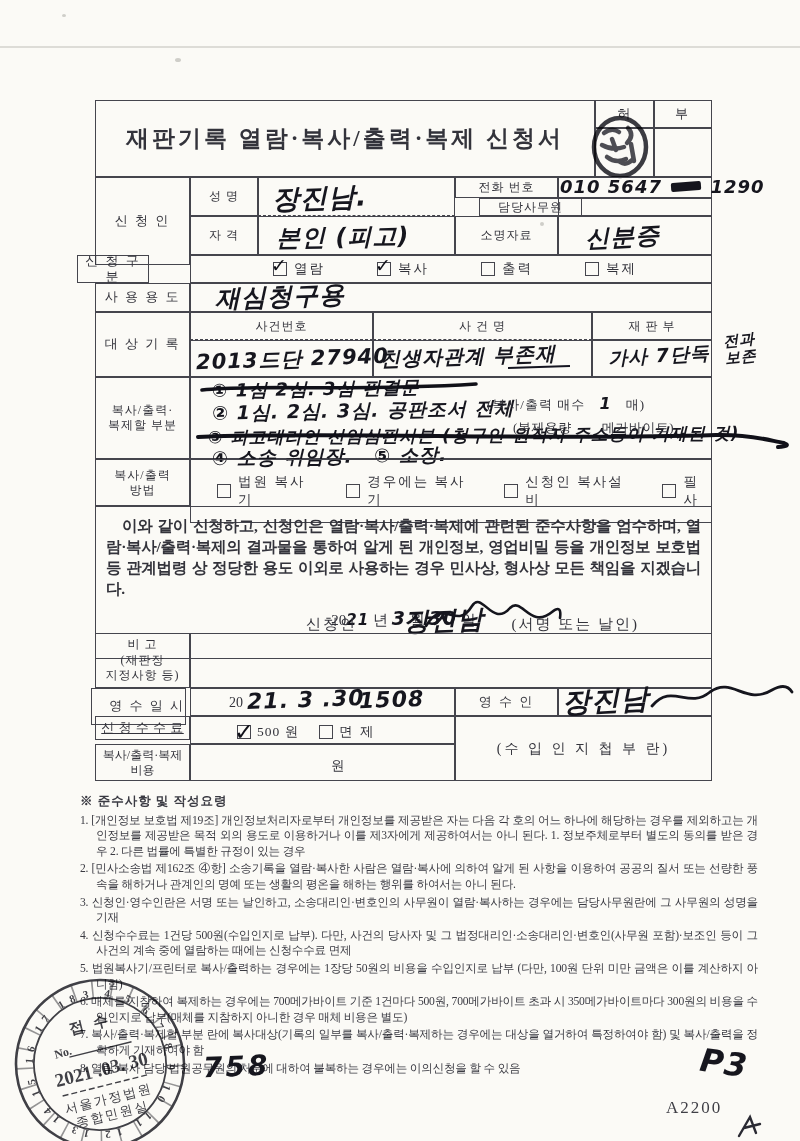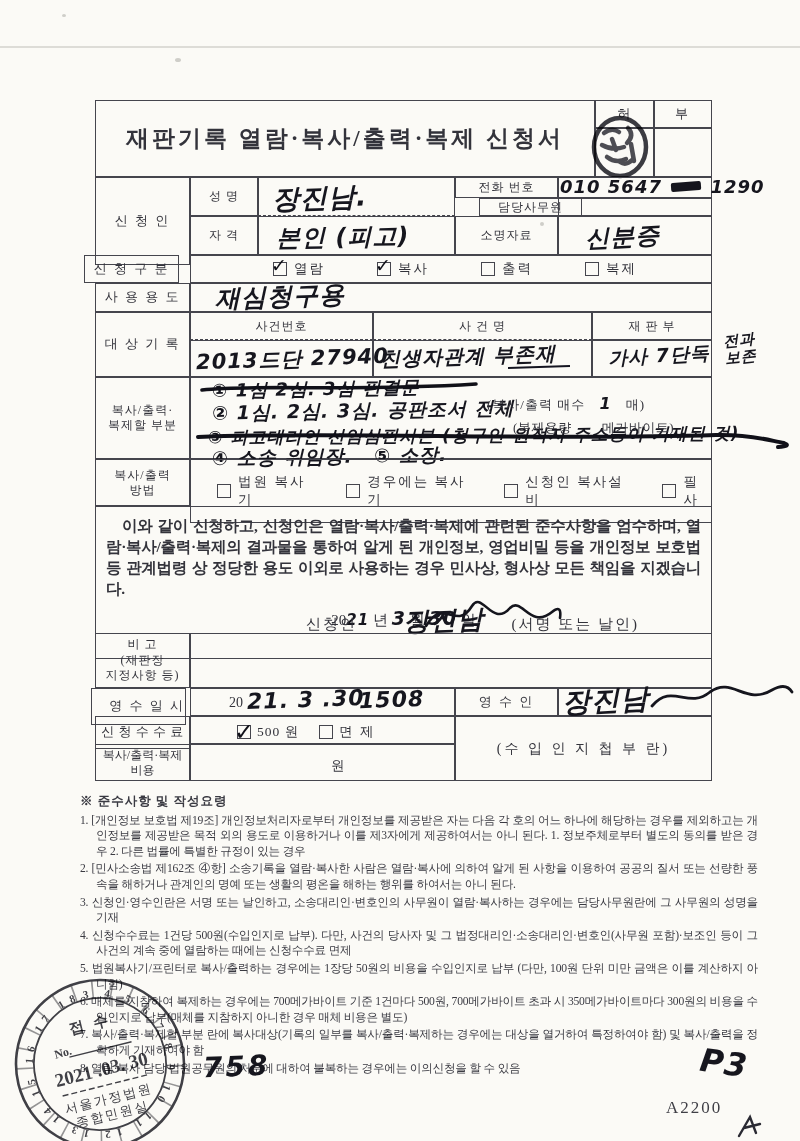--- a/index.html
+++ b/index.html
@@ -101,21 +101,21 @@
   </div>
   <div class="cell" style="left:558px;top:198px;width:154px;height:18px;">
     <span></span>
   </div>
   <div class="cell lbl lbl-sm" style="left:455px;top:216px;width:103px;height:39px;">
     <span>소명자료</span>
   </div>
   <div class="cell" style="left:558px;top:216px;width:154px;height:39px;"></div>
   <div class="hw hw-abs" style="left:585px;top:221px;font-size:24px;transform:rotate(-3deg);">신분증</div>
 
-  <div class="cell lbl" style="left:84px;top:255px;width:95px;height:28px;">
+  <div class="cell lbl" style="left:77px;top:255px;width:72px;height:28px;">
     <span>신 청 구 분</span>
   </div>
   <div class="cell cbrow" style="left:190px;top:255px;width:522px;height:28px;padding-left:82px;gap:52px;">
     <span class="cbrow">
       <span class="cb">
           <span class="tick">✓</span>
         </span>
       <span class="cblabel">열람</span>
     </span>
     <span class="cbrow">
@@ -266,21 +266,21 @@
   </div>
   <div class="cell lbl" style="left:455px;top:688px;width:103px;height:28px;">
     <span>영 수 인</span>
   </div>
   <div class="cell" style="left:558px;top:688px;width:154px;height:28px;overflow:visible;"></div>
   <div class="hw hw-abs" style="left:562px;top:682px;font-size:28px;transform:rotate(-3deg);">장진남</div>
   <svg class="sig-svg" style="left:648px;top:680px;" width="148" height="36">
     <path d="M4,26 C24,2 40,30 62,12 C84,-4 98,26 124,10 q14,-8 20,2" stroke="#15151d" stroke-width="2.8" fill="none" stroke-linecap="round"></path>
   </svg>
 
-  <div class="cell lbl" style="left:95px;top:716px;width:95px;height:33px;letter-spacing:0.5px;">
+  <div class="cell lbl" style="left:95px;top:716px;width:95px;height:24px;letter-spacing:0.5px;text-decoration:underline;">
     <span>신 청 수 수 료</span>
   </div>
   <div class="cell" style="left:190px;top:716px;width:265px;height:28px;">
     <span class="cb" style="position:absolute;left:46px;top:8px;">
       <span class="tick" style="font-size:24px;left:-4px;top:-8px;">✓</span>
     </span>
     <span style="position:absolute;left:66px;top:6px;font-size:13.5px;letter-spacing:1px;">500 원</span>
     <span class="cb" style="position:absolute;left:128px;top:8px;"></span>
     <span style="position:absolute;left:148px;top:6px;font-size:13.5px;letter-spacing:2px;">면  제</span>
   </div>

